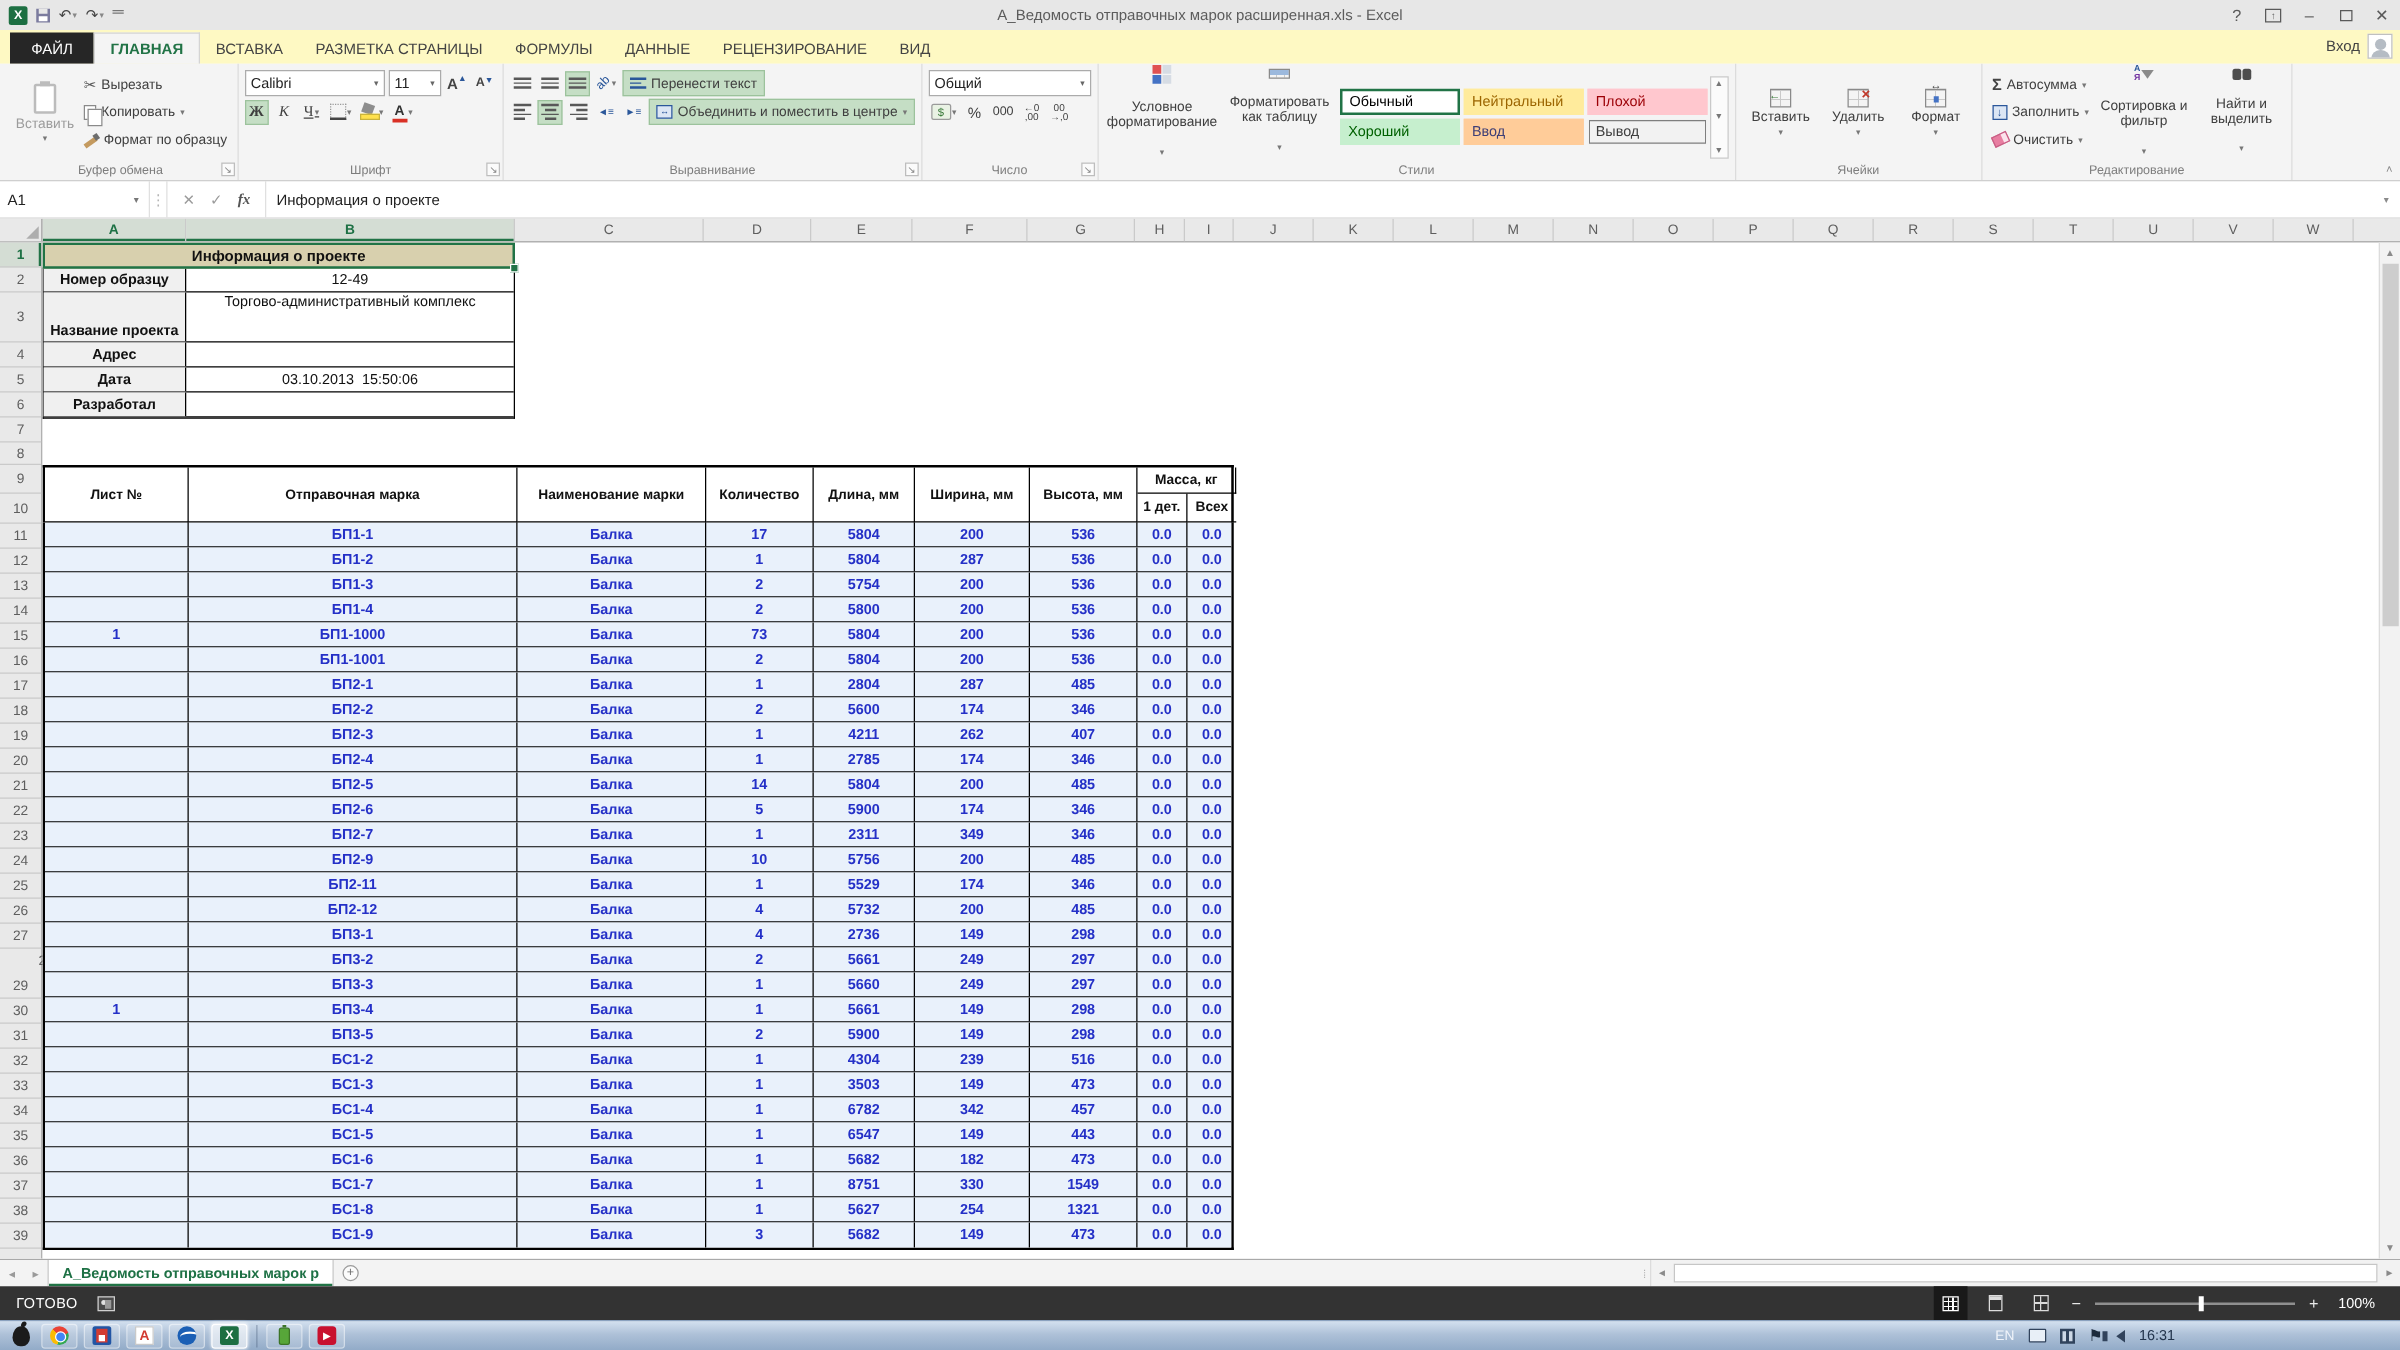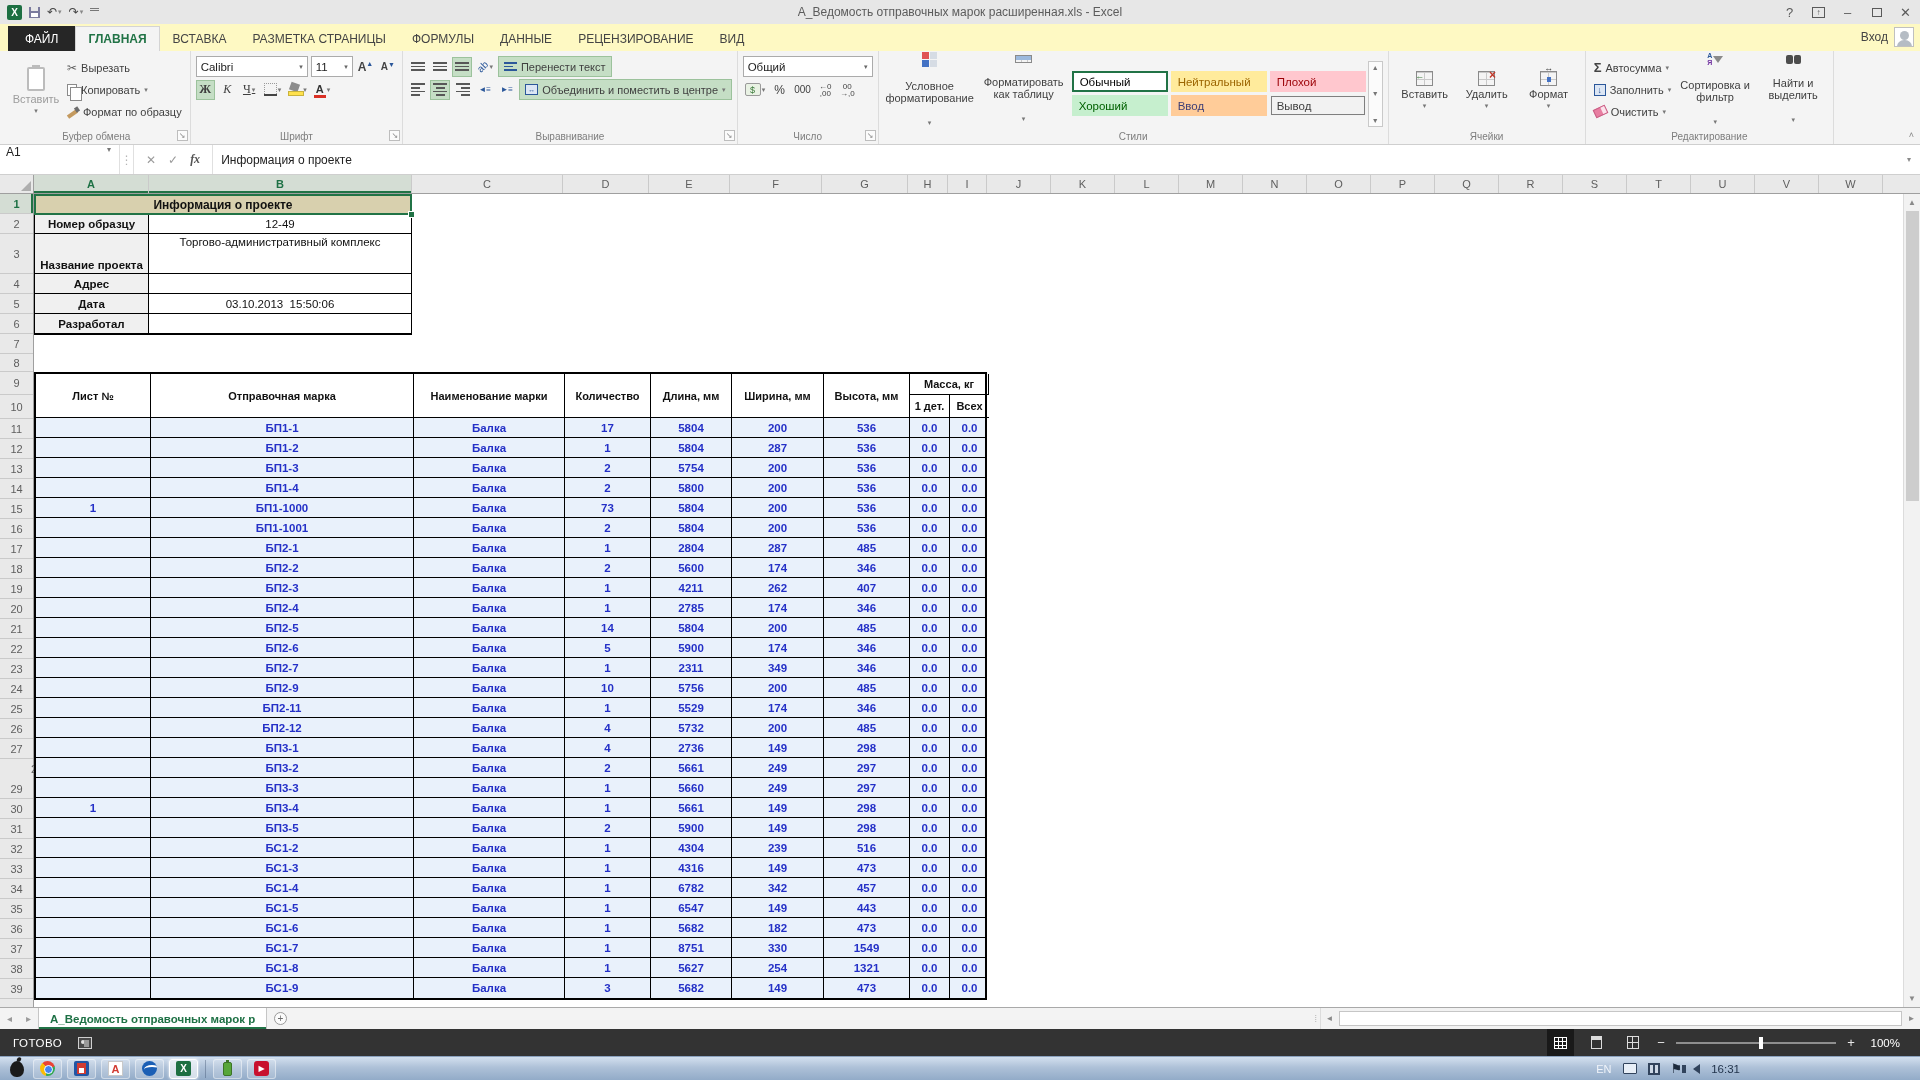--- a/index.html
+++ b/index.html
@@ -130,21 +130,21 @@
   .sort-az{display:flex;flex-direction:column;font-size:7px;line-height:7px;font-weight:bold}
   .sort-az i:first-child{color:#2b579a;font-style:normal}
   .sort-az i:last-child{color:#7030a0;font-style:normal}
   .funnel{width:0;height:0;border-left:5px solid transparent;border-right:5px solid transparent;border-top:7px solid #8a8a8a}
   .binoc{display:flex;gap:1px}
   .binoc i{width:7px;height:9px;background:#4d4d4d;border-radius:2px}
   .collapse{position:absolute;right:6px;bottom:4px;color:#8a8a8a;font-size:9px}
 
   
   .fbar{height:30px;background:#fff;border-bottom:1px solid #cfcfcf;display:flex;align-items:stretch;flex:none;font-size:12px}
-  .namebox{width:120px;display:flex;padding:0 6px;color:#222;border-right:1px solid #e0e0e0}
+  .namebox{width:120px;display:flex;align-items:center;padding:0 6px;color:#222;border-right:1px solid #e0e0e0}
   .namebox .da{margin-left:auto;font-size:8px;color:#777;padding-right:2px}
   .nb-split{width:14px;display:flex;align-items:center;justify-content:center;color:#b5b5b5;border-right:1px solid #e0e0e0}
   .fxbtns{display:flex;align-items:center;gap:12px;padding:0 12px;border-right:1px solid #e0e0e0;color:#9b9b9b}
   .fx{font-family:"Liberation Serif",serif;font-style:italic;font-weight:bold;color:#555}
   .fml{flex:1;display:flex;align-items:center;padding-left:8px;color:#222}
   .fbar-exp{width:22px;display:flex;align-items:center;justify-content:center;color:#8a8a8a;font-size:8px}
 
   
   .gridwrap{flex:1;display:flex;flex-direction:column;overflow:hidden;background:#fff}
   .colhdrs{height:19px;display:flex;background:#e9e9e9;border-bottom:1px solid #9f9f9f;flex:none}
@@ -951,21 +951,21 @@
                 <div class="dc">239</div>
                 <div class="dc">516</div>
                 <div class="dc">0.0</div>
                 <div class="dc last">0.0</div>
               </div>
               <div class="mtr" style="grid-template-columns: 115px 263px 151px 86px 81px 92px 86px 40px 39px;">
                 <div class="dc"></div>
                 <div class="dc">БС1-3</div>
                 <div class="dc">Балка</div>
                 <div class="dc">1</div>
-                <div class="dc">4316</div>
+                <div class="dc">3503</div>
                 <div class="dc">149</div>
                 <div class="dc">473</div>
                 <div class="dc">0.0</div>
                 <div class="dc last">0.0</div>
               </div>
               <div class="mtr" style="grid-template-columns: 115px 263px 151px 86px 81px 92px 86px 40px 39px;">
                 <div class="dc"></div>
                 <div class="dc">БС1-4</div>
                 <div class="dc">Балка</div>
                 <div class="dc">1</div>

